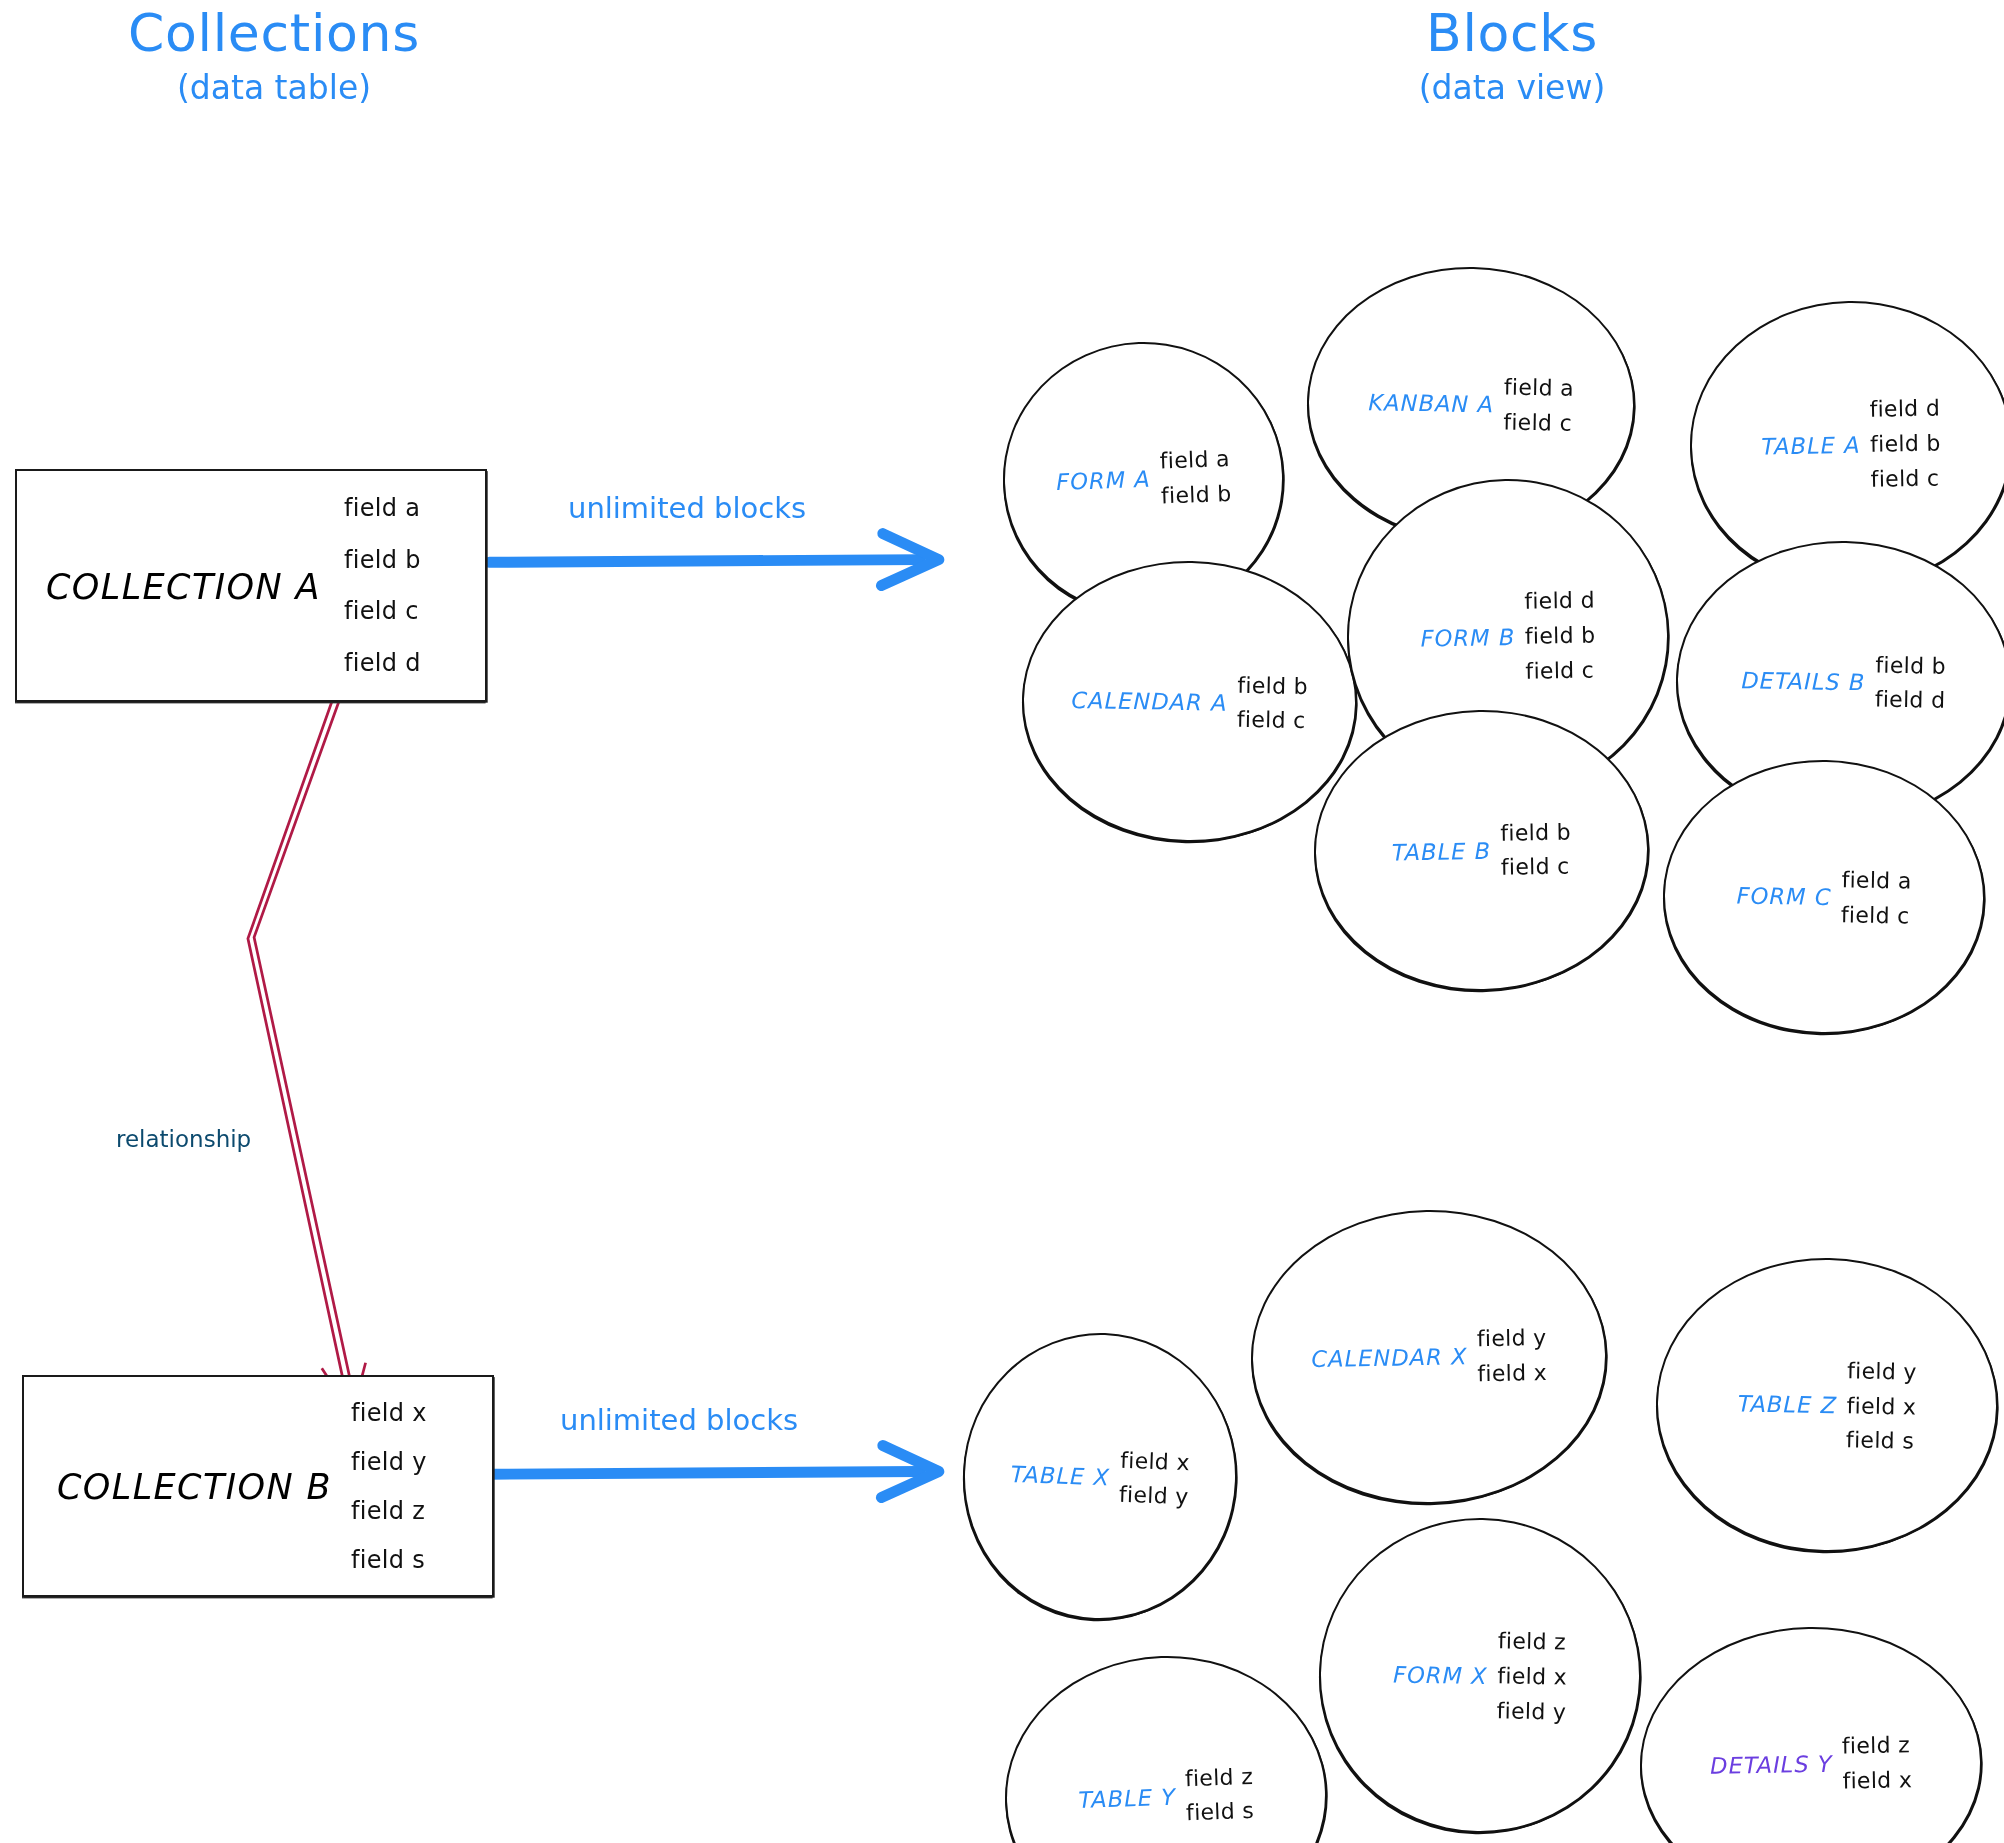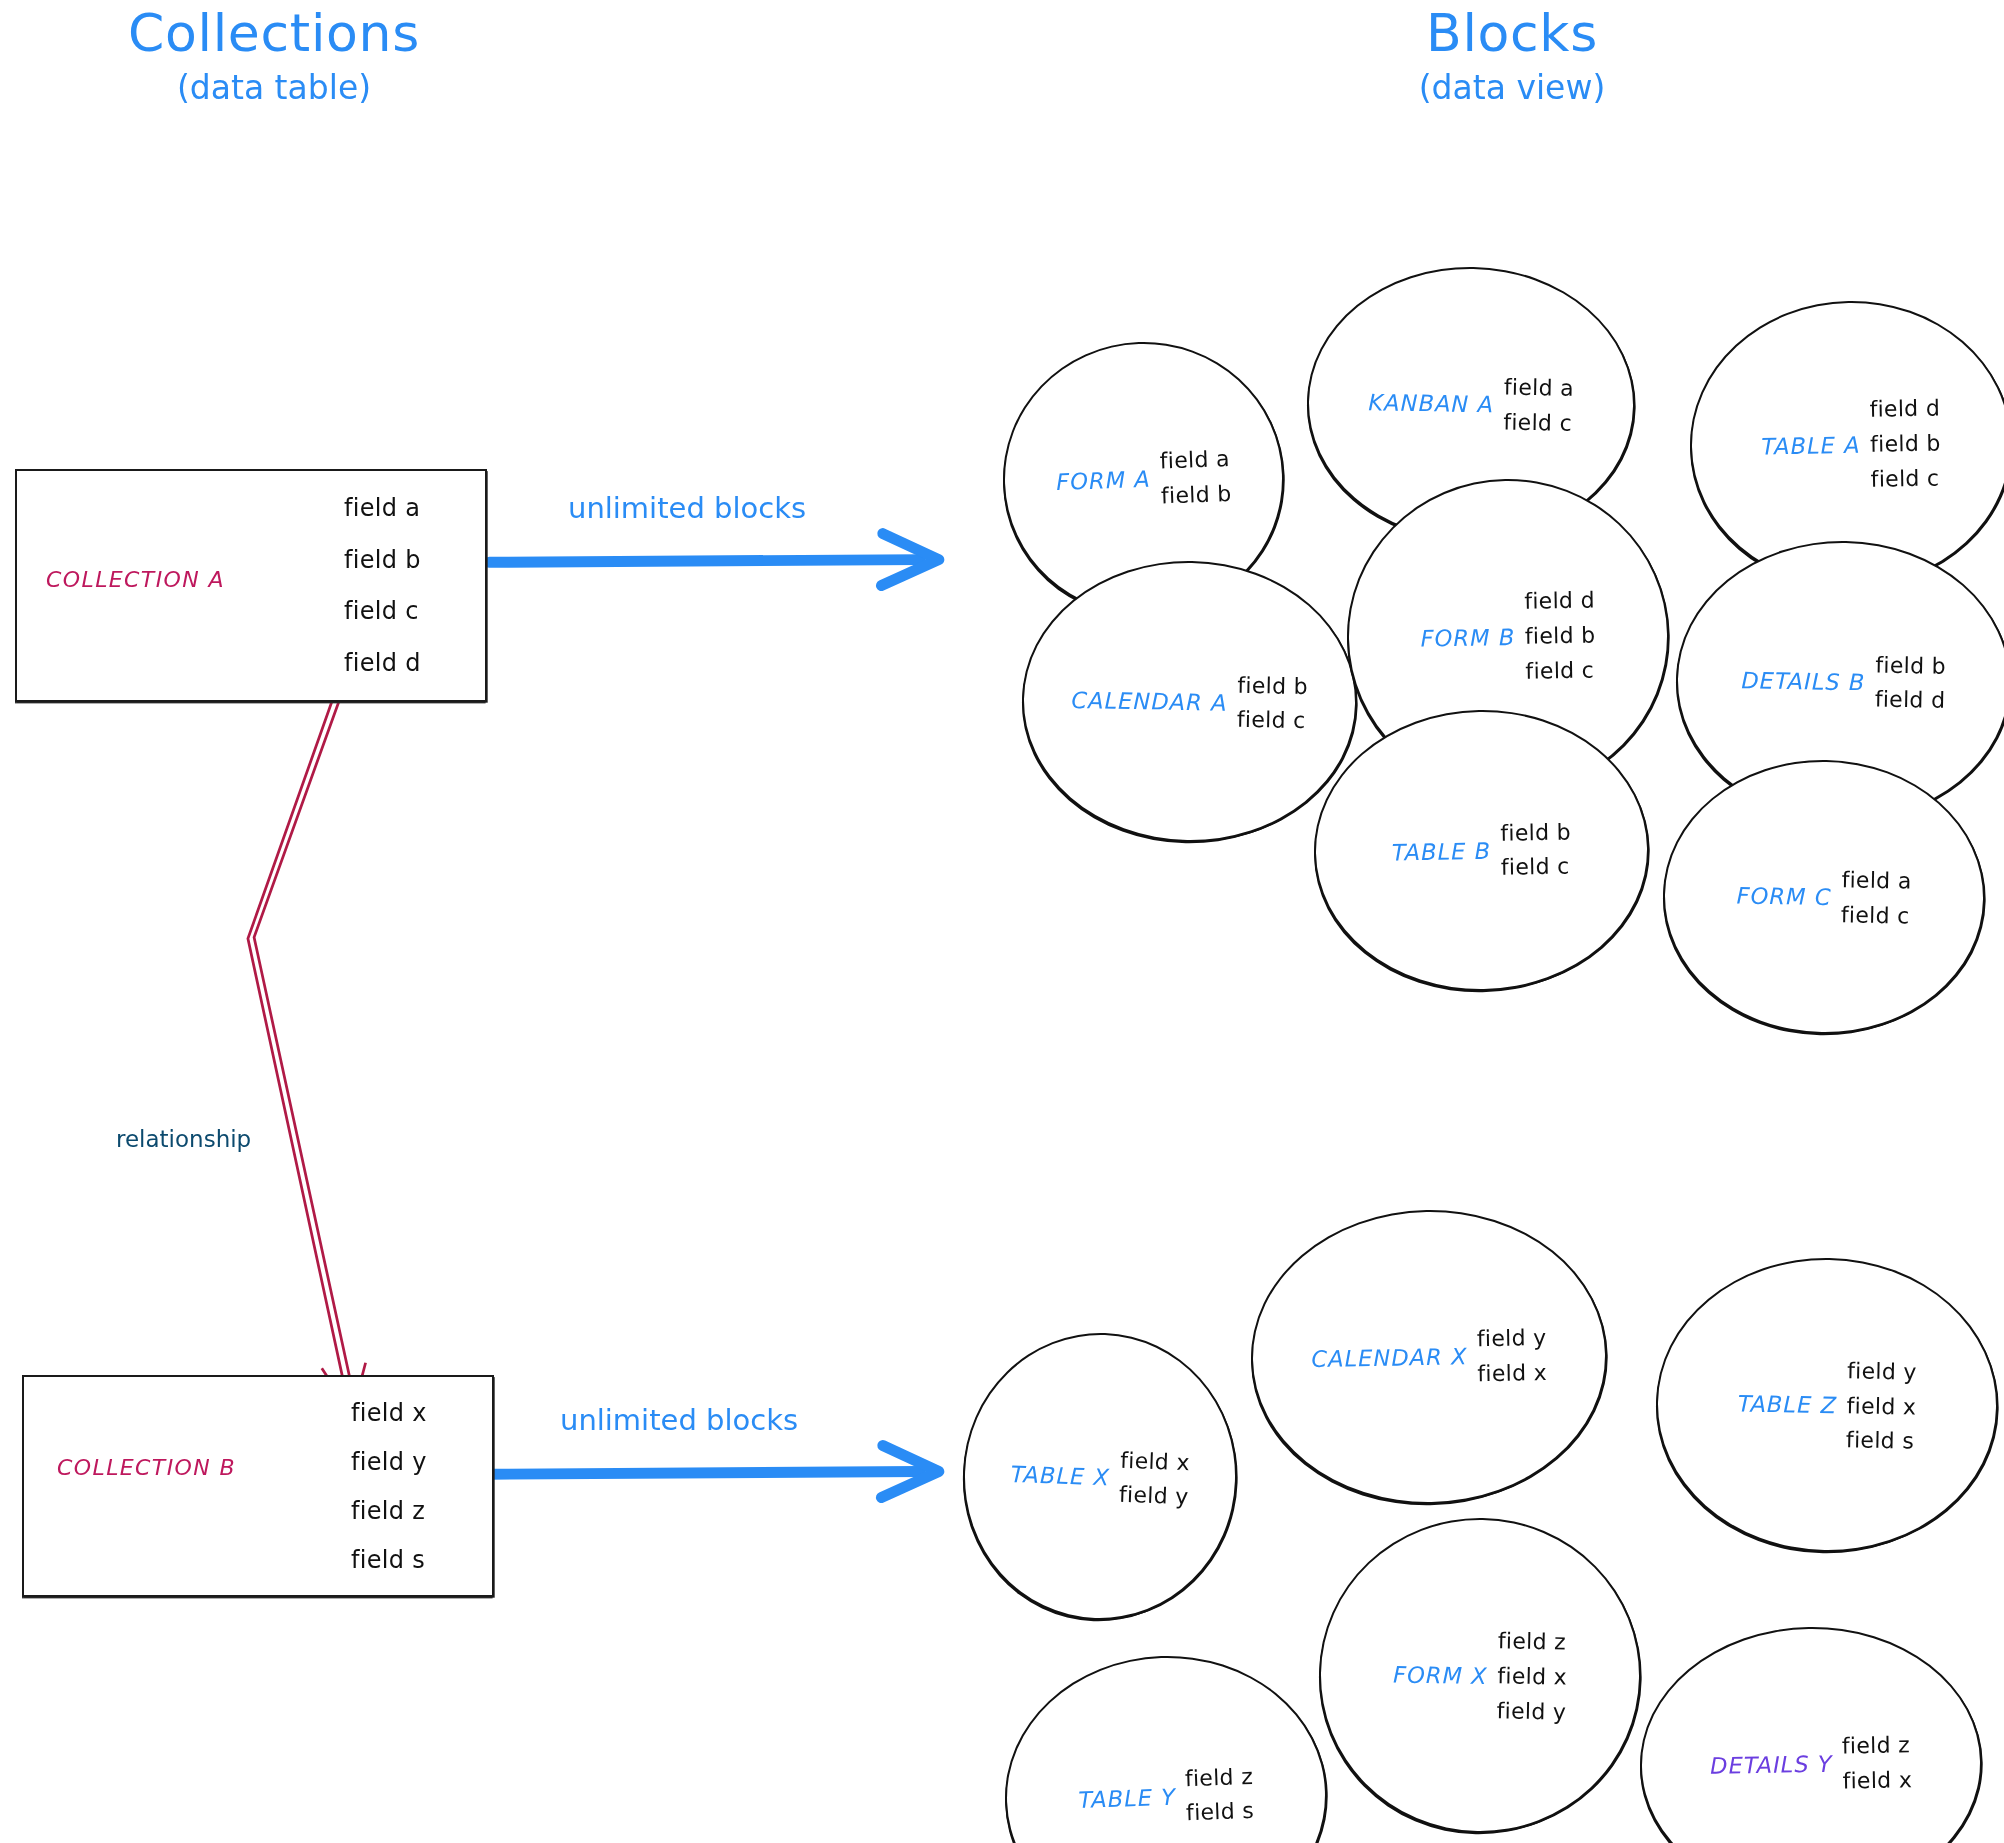--- a/index.html
+++ b/index.html
@@ -43,22 +43,22 @@
   
   .collection-box {
     position: absolute;
     border: 2.7px solid #1a1a1a;
     box-sizing: border-box;
     background: #ffffff;
     box-shadow: 1.4px 1.4px 0 -0.7px #222, -0.7px 2.1px 0 -0.7px #333;
   }
   .collection-name {
     position: absolute;
-    color: #be185d;
-    font-size: 22px;
+    color: #000000;
+    font-size: 35px;
     font-style: italic;
     letter-spacing: 1.4px;
     white-space: nowrap;
     font-family: "DejaVu Sans", sans-serif;
   }
   .collection-fields {
     position: absolute;
     right: 11px;
     top: 11px;
     bottom: 11px;
@@ -176,21 +176,21 @@
     <div class="collection-name" style="left:29px; top:96px;">COLLECTION A</div>
     <div class="collection-fields">
       <div class="field-label">field a</div>
       <div class="field-label">field b</div>
       <div class="field-label">field c</div>
       <div class="field-label">field d</div>
     </div>
   </div>
 
   <div class="collection-box" style="left:22px; top:1375px; width:472px; height:222px;">
-    <div class="collection-name" style="left:33px; top:78px;">COLLECTION B</div>
+    <div class="collection-name" style="left:33px; top:90px;">COLLECTION B</div>
     <div class="collection-fields">
       <div class="field-label">field x</div>
       <div class="field-label">field y</div>
       <div class="field-label">field z</div>
       <div class="field-label">field s</div>
     </div>
   </div>
 
   <div class="block" style="left:1003px; top:342px; width:281px; height:274px; transform:rotate(-2deg);">
     <div class="block-inner">

